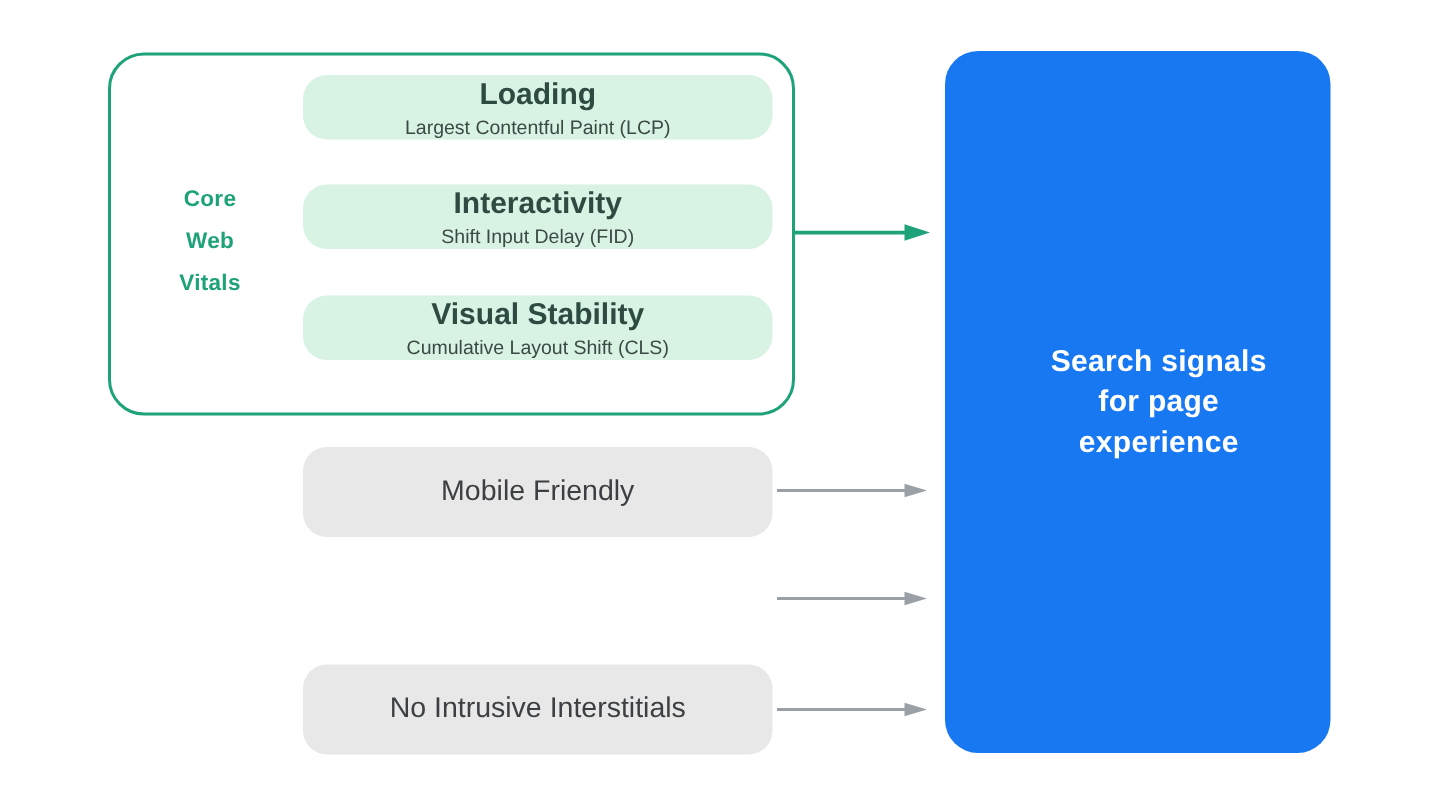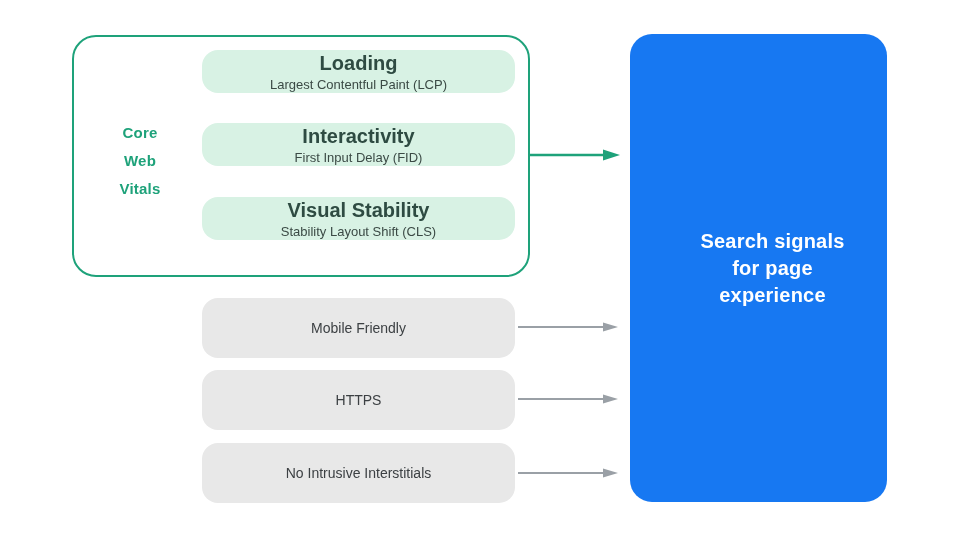--- a/index.html
+++ b/index.html
@@ -43,21 +43,21 @@
   .vital-sub{font-size:13px;font-weight:400;color:var(--subtitle-text);line-height:17px;margin-top:1px;}
   
   .signal-box{
     position:absolute;left:202px;width:313px;height:60px;
     background:var(--gray-box);border-radius:16px;
     display:flex;align-items:center;justify-content:center;text-align:center;
   }
   .signal-box.s0{top:298px;}
   .signal-box.s1{top:370px;}
   .signal-box.s2{top:443px;}
-  .signal-label{font-size:14px;font-weight:400;color:var(--dark-text);}
+  .signal-label{font-size:19px;font-weight:400;color:var(--dark-text);}
   
   .arrow{position:absolute;display:block;}
   .arrow-green{left:529px;top:147px;color:var(--green);}
   .arrow-gray{color:var(--arrow-gray);}
   .arrow-gray.a0{left:517px;top:320px;}
   .arrow-gray.a1{left:517px;top:392px;}
   .arrow-gray.a2{left:517px;top:466px;}
   
   .result-box{
     position:absolute;left:630px;top:34px;width:257px;height:468px;
@@ -82,38 +82,35 @@
     <div>Vitals</div>
   </div>
 
   <div class="vital-box v0">
     <div class="vital-title">Loading</div>
     <div class="vital-sub">Largest Contentful Paint (LCP)</div>
   </div>
 
   <div class="vital-box v1">
     <div class="vital-title">Interactivity</div>
-    <div class="vital-sub">First Input Delay (FID)</div>
+    <div class="vital-sub">Shift Input Delay (FID)</div>
   </div>
 
   <div class="vital-box v2">
     <div class="vital-title">Visual Stability</div>
-    <div class="vital-sub">Stability Layout Shift (CLS)</div>
+    <div class="vital-sub">Cumulative Layout Shift (CLS)</div>
   </div>
 
   <svg class="arrow arrow-green" width="91" height="16" viewBox="0 0 91 16" aria-hidden="true">
     <line x1="1" y1="8" x2="75" y2="8" stroke="currentColor" stroke-width="2.5"></line>
     <polygon points="74,2.5 91,8 74,13.5" fill="currentColor"></polygon>
   </svg>
 
   <div class="signal-box s0">
     <span class="signal-label">Mobile Friendly</span>
-  </div>
-  <div class="signal-box s1">
-    <span class="signal-label">HTTPS</span>
   </div>
   <div class="signal-box s2">
     <span class="signal-label">No Intrusive Interstitials</span>
   </div>
 
   <svg class="arrow arrow-gray a0" width="101" height="14" viewBox="0 0 101 14" aria-hidden="true">
     <line x1="1" y1="7" x2="87" y2="7" stroke="currentColor" stroke-width="2"></line>
     <polygon points="86,2.5 101,7 86,11.5" fill="currentColor"></polygon>
   </svg>
   <svg class="arrow arrow-gray a1" width="101" height="14" viewBox="0 0 101 14" aria-hidden="true">

